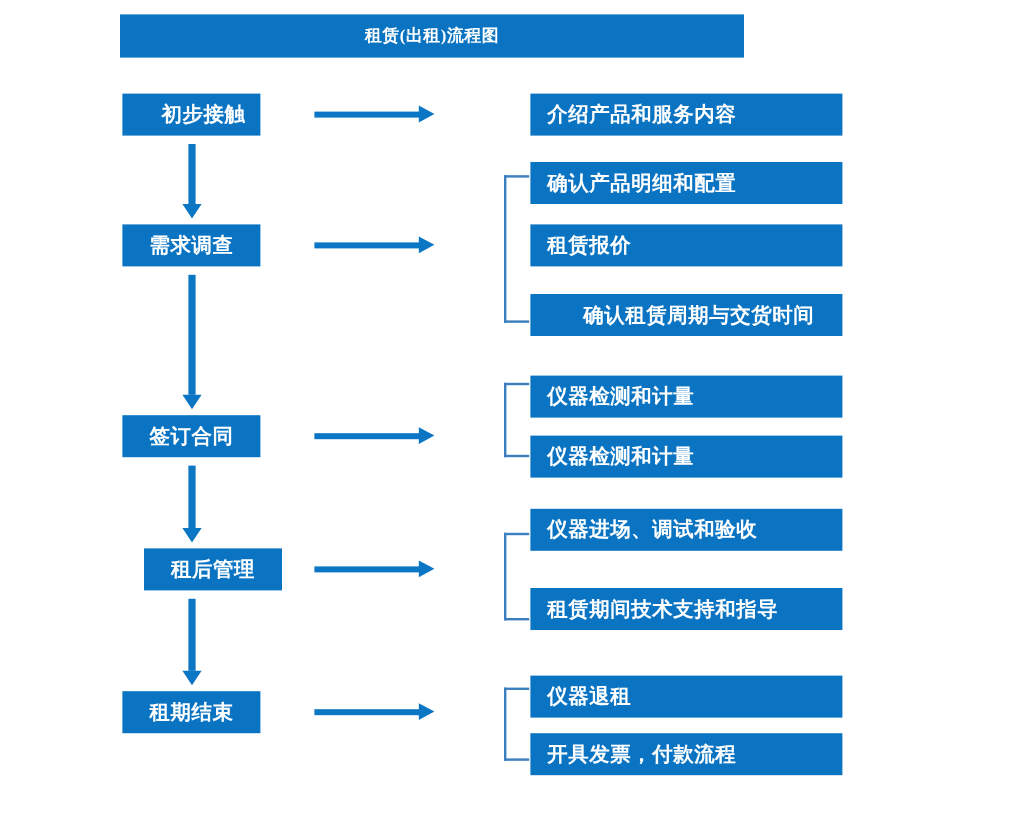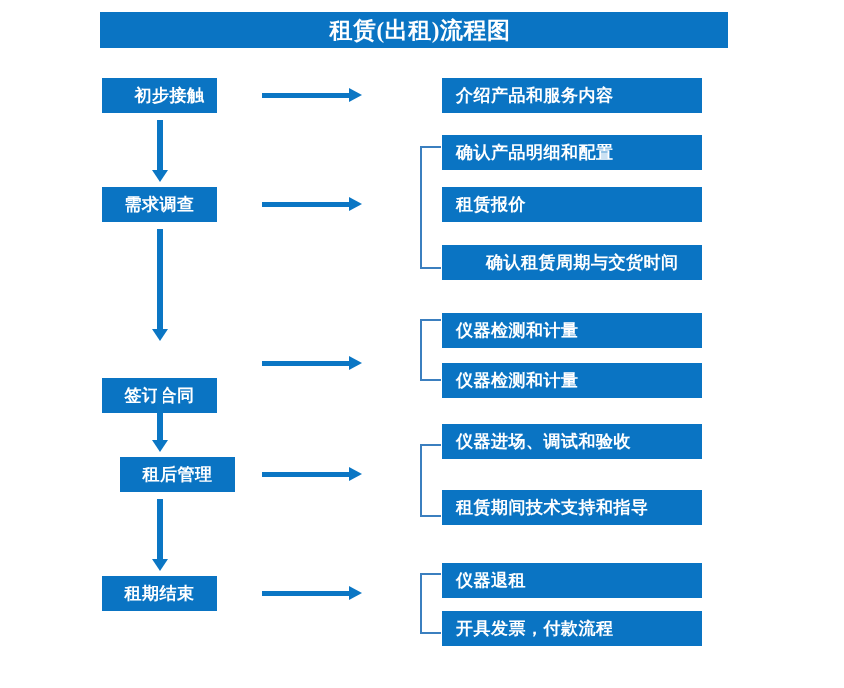--- a/index.html
+++ b/index.html
@@ -15,31 +15,30 @@
     width: 844px;
     height: 688px;
     background: #ffffff;
     overflow: hidden;
   }
   
   .title-bar {
     position: absolute;
     left: 100px;
     top: 12px;
-    width: 616px;
+    width: 520px;
     height: 36px;
     background: #0a74c3;
     color: #ffffff;
-    font-size: 23px;
+    font-size: 14px;
     font-weight: bold;
     display: flex;
     align-items: center;
     justify-content: center;
     letter-spacing: 0.5px;
-    padding-left: 12px;
   }
   
   .box {
     position: absolute;
     background: #0a74c3;
     color: #ffffff;
     font-weight: bold;
     display: flex;
     align-items: center;
     box-sizing: border-box;
@@ -121,21 +120,21 @@
 </style>
 </head>
 <body>
 
 <div id="canvas">
 
   <div class="title-bar">租赁(出租)流程图</div>
 
   <div class="box stage-box" style="left:102px; top:78px;padding-left:20px;">初步接触</div>
   <div class="box stage-box" style="left:102px; top:187px;">需求调查</div>
-  <div class="box stage-box" style="left:102px; top:346px;margin-top:32px;">签订合同</div>
+  <div class="box stage-box" style="left:102px; top:346px;">签订合同</div>
   <div class="box stage-box" style="left:120px; top:457px;">租后管理</div>
   <div class="box stage-box" style="left:102px; top:576px;">租期结束</div>
 
   <div class="v-arrow" style="top:120px; height:62px;">
     <div class="shaft" style="height:50px;"></div>
     <div class="head"></div>
   </div>
   <div class="v-arrow" style="top:229px; height:112px;">
     <div class="shaft" style="height:100px;"></div>
     <div class="head"></div>

